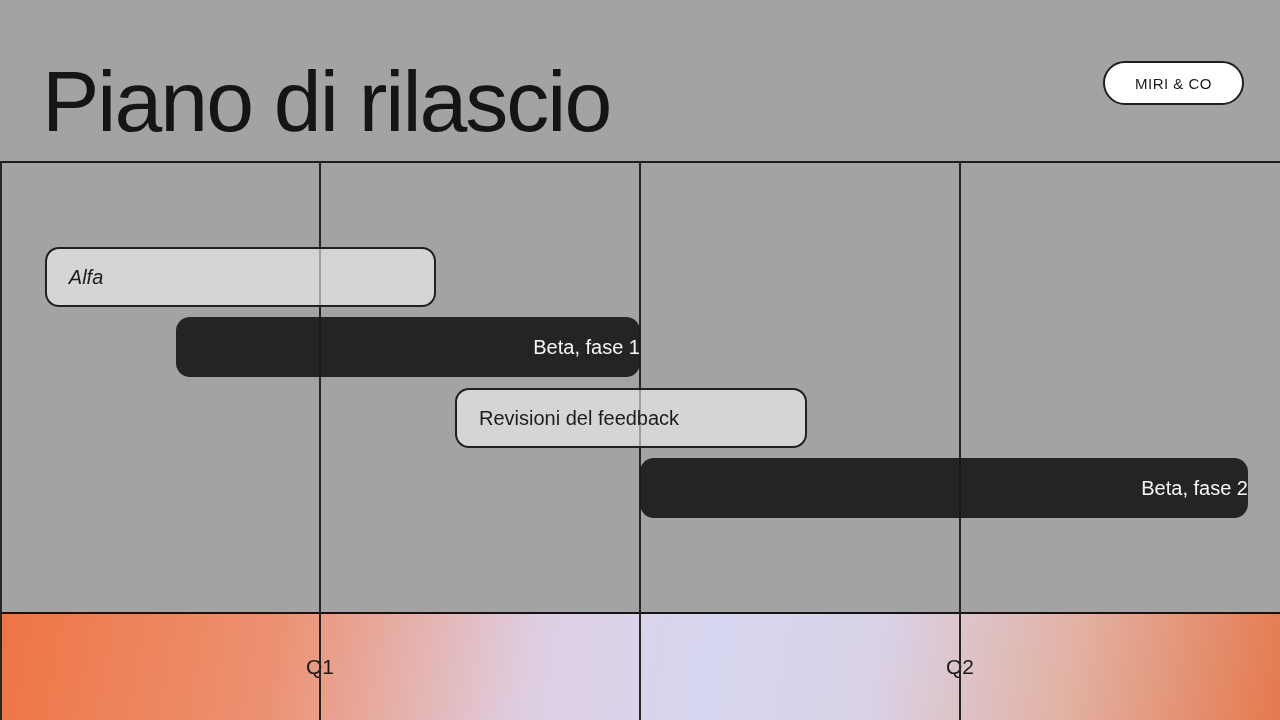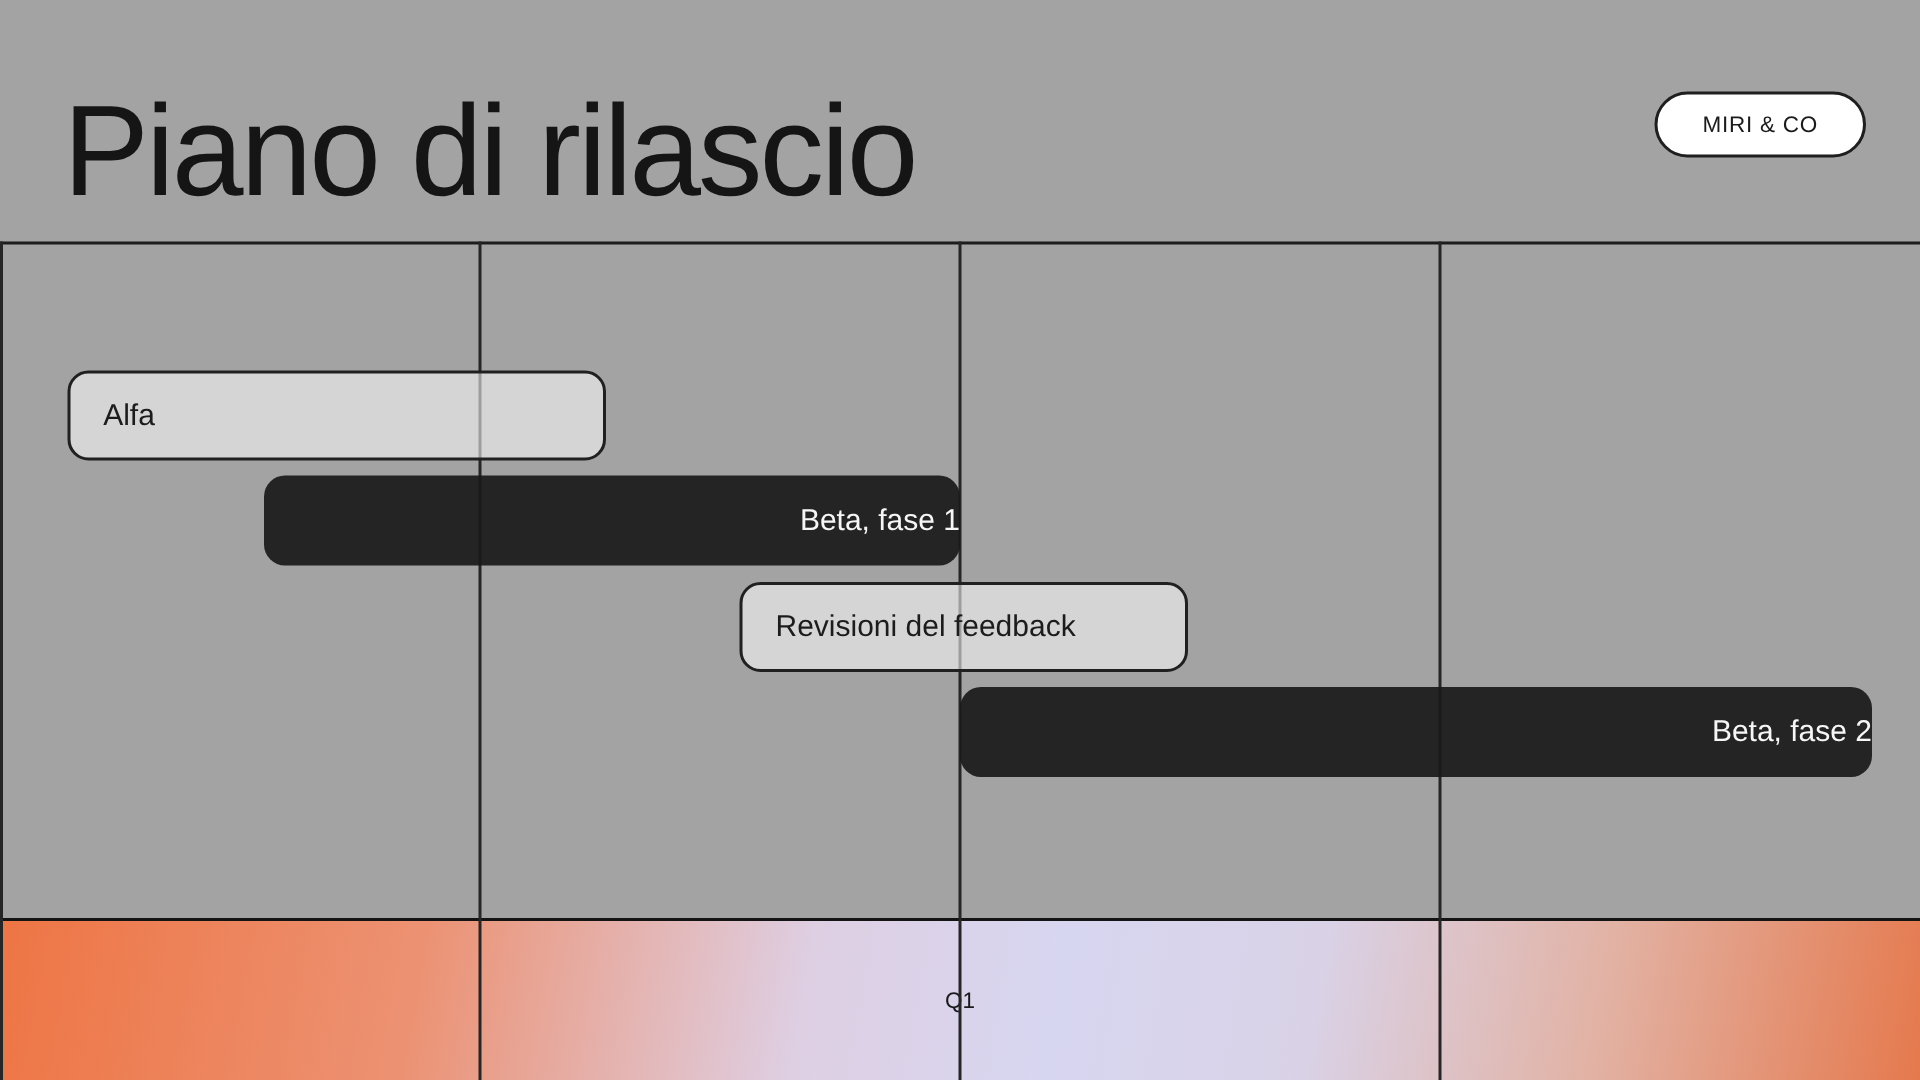--- a/index.html
+++ b/index.html
@@ -79,21 +79,21 @@
       #e2b2a4 83%,
       #e5794d 100%);
   }
   .quarter-cell {
     flex: 1;
     display: flex;
     align-items: center;
     justify-content: center;
   }
   .quarter-label {
-    font-size: 15px;
+    font-size: 21px;
     font-weight: 500;
     color: #1a1a1a;
   }
 
   
   .bar {
     position: absolute;
     height: 60px;
     border-radius: 14px;
     display: flex;
@@ -127,32 +127,35 @@
   <div class="hline-top"></div>
 
   <div id="gridlines">
       <div class="vline" style="left: 0px;"></div>
       <div class="vline" style="left: 319px;"></div>
       <div class="vline" style="left: 639px;"></div>
       <div class="vline" style="left: 959px;"></div>
     </div>
 
   <div id="bars">
-      <div class="bar outline" style="left: 44.8px; width: 359px; top: 247px;">
+      <div class="bar outline" style="left: 44.8px; width: 391px; top: 247px; font-style: italic;">
         <span>Alfa</span>
       </div>
       <div class="bar filled" style="left: 176px; width: 464px; top: 317px;">
         <span>Beta, fase 1</span>
       </div>
-      <div class="bar outline" style="left: 493px; width: 299px; top: 388px;">
+      <div class="bar outline" style="left: 455px; width: 352px; top: 388px;">
         <span>Revisioni del feedback</span>
       </div>
       <div class="bar filled" style="left: 640px; width: 608px; top: 458px; padding-left: 32px;">
         <span>Beta, fase 2</span>
       </div>
     </div>
 
   <div class="quarter-band" id="quarter-band">
       <div class="quarter-cell">
         <span class="quarter-label">Q1</span>
       </div>
+      <div class="quarter-cell">
+        <span class="quarter-label">Q2</span>
+      </div>
     </div>
 </div>
 
 </body></html>

